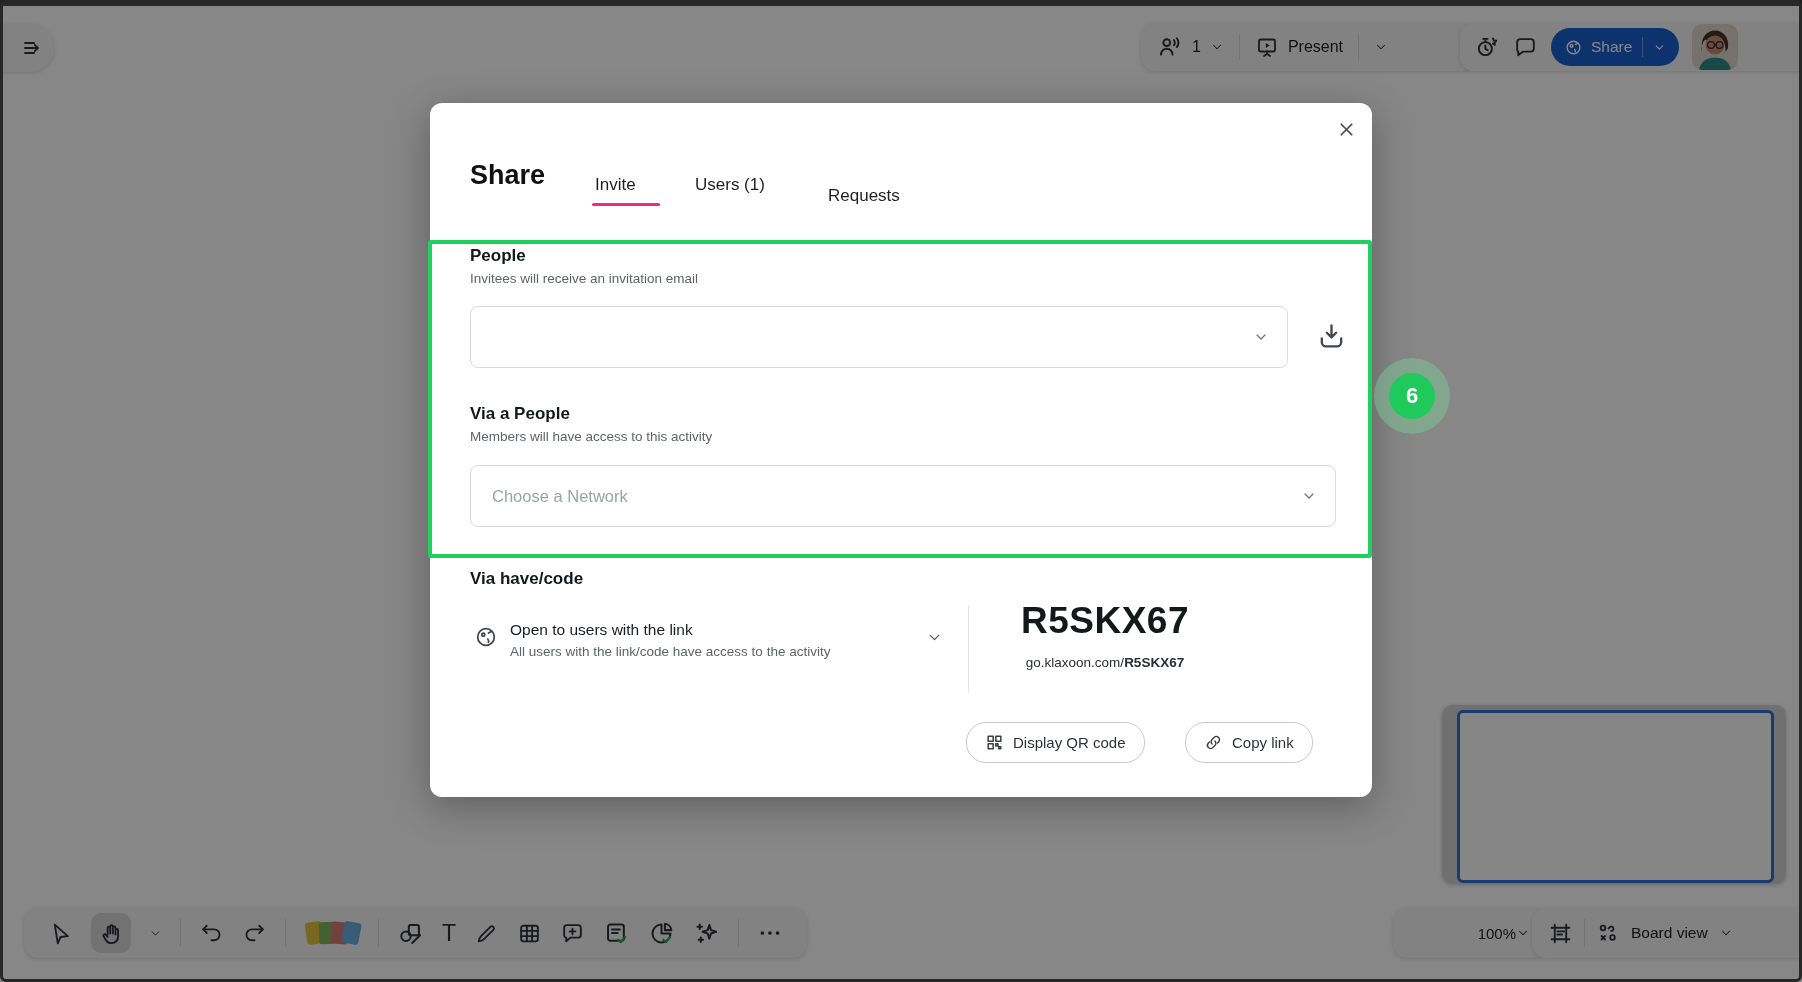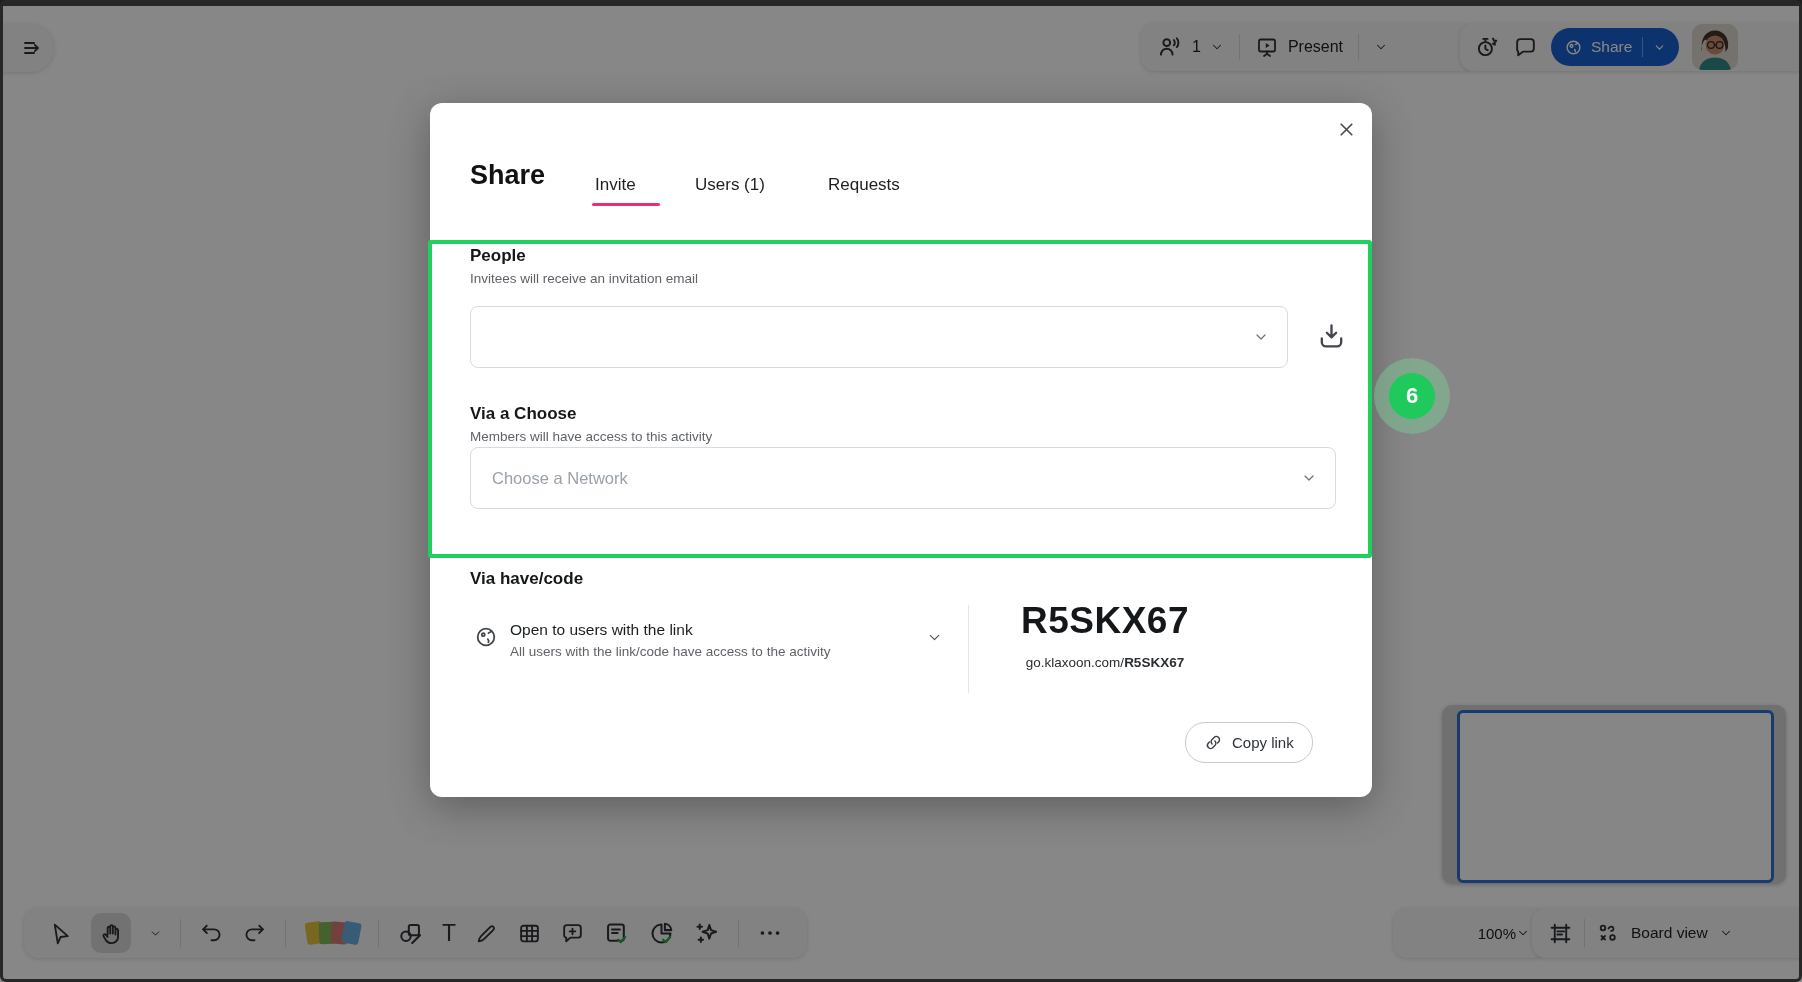--- a/index.html
+++ b/index.html
@@ -319,42 +319,42 @@
   <div class="modal">
     <span class="abs close-btn">
       <svg class="ic" width="21" height="21" viewBox="0 0 24 24" style="stroke:#4a4d52;stroke-width:2">
           <path d="M6 6l12 12M18 6 6 18"></path>
         </svg>
     </span>
 
     <div class="abs m-title">Share</div>
     <div class="abs tab active" style="left:165px;">Invite</div>
     <div class="abs tab" style="left:265px;">Users (1)</div>
-    <div class="abs tab" style="left:398px;">Requests</div>
+    <div class="abs tab" style="left:398px;margin-top:11px;">Requests</div>
     <div class="abs tab-underline"></div>
 
     <div class="abs sec-h" style="left:40px;top:143px;">People</div>
     <div class="abs sec-sub" style="left:40px;top:168px;">Invitees will receive an invitation email</div>
     <div class="abs field" style="left:40px;top:203px;width:816px;height:60px;">
       <span class="chev">
         <svg class="ic" width="16" height="16" viewBox="0 0 24 24" style="stroke:#6b7075">
             <path d="M6 9l6 6 6-6"></path>
           </svg>
       </span>
     </div>
     <span class="abs" style="left:886px;top:218px;">
       <svg class="ic" width="31" height="31" viewBox="0 0 24 24" style="stroke:#43474c">
           <path d="M12 3.5v9.2m0 0 3.6-3.6M12 12.7 8.4 9.1"></path>
           <path d="M4.5 13.5v3a3.2 3.2 0 0 0 3.2 3.2h8.6a3.2 3.2 0 0 0 3.2-3.2v-3"></path>
         </svg>
     </span>
 
-    <div class="abs sec-h" style="left:40px;top:301px;">Via a Choose</div>
+    <div class="abs sec-h" style="left:40px;top:301px;">Via a People</div>
     <div class="abs sec-sub" style="left:40px;top:326px;">Members will have access to this activity</div>
-    <div class="abs field" style="left:40px;top:344px;width:864px;height:60px;">
+    <div class="abs field" style="left:40px;top:362px;width:864px;height:60px;">
       <span class="sel-ph">Choose a Network</span>
       <span class="chev">
         <svg class="ic" width="16" height="16" viewBox="0 0 24 24" style="stroke:#6b7075">
             <path d="M6 9l6 6 6-6"></path>
           </svg>
       </span>
     </div>
 
     <div class="abs sec-h" style="left:40px;top:466px;">Via have/code</div>
     <span class="abs" style="left:44px;top:522px;">
@@ -368,20 +368,31 @@
     <div class="abs acc-sub" style="left:80px;top:541px;">All users with the link/code have access to the activity</div>
     <span class="abs" style="left:496px;top:526px;">
       <svg class="ic" width="17" height="17" viewBox="0 0 24 24" style="stroke:#55595e">
           <path d="M6 9l6 6 6-6"></path>
         </svg>
     </span>
     <div class="abs lc-vdiv"></div>
     <div class="abs code">R5SKX67</div>
     <div class="abs code-url"><span>go.klaxoon.com/</span><b>R5SKX67</b></div>
 
+    <div class="pill-btn" style="left:536px;">
+      <span>
+        <svg width="19" height="19" viewBox="0 0 24 24" style="stroke:#3a3e43;fill:none;stroke-width:1.9;stroke-linejoin:round">
+            <rect x="4" y="4" width="6.3" height="6.3"></rect>
+            <rect x="13.7" y="4" width="6.3" height="6.3"></rect>
+            <rect x="4" y="13.7" width="6.3" height="6.3"></rect>
+            <path d="M13.7 13.7h2.6v2.6h-2.6zM20 14v-.3M14 20h.3M17.4 17.4H20V20h-2.6z"></path>
+          </svg>
+      </span>
+      <span class="blbl">Display QR code</span>
+    </div>
     <div class="pill-btn" style="left:755px;">
       <span>
         <svg class="ic" width="19" height="19" viewBox="0 0 24 24" style="stroke:#3a3e43">
             <path d="M10.2 13.8a4 4 0 0 1 0-5.7l2.5-2.5a4 4 0 0 1 5.7 5.7l-1.3 1.3"></path>
             <path d="M13.8 10.2a4 4 0 0 1 0 5.7l-2.5 2.5a4 4 0 0 1-5.7-5.7l1.3-1.3"></path>
           </svg>
       </span>
       <span class="blbl">Copy link</span>
     </div>
   </div>

